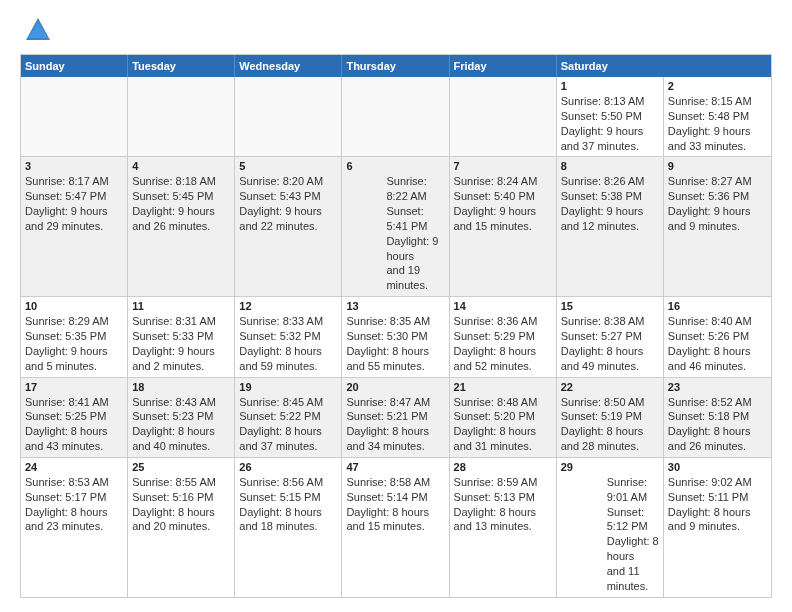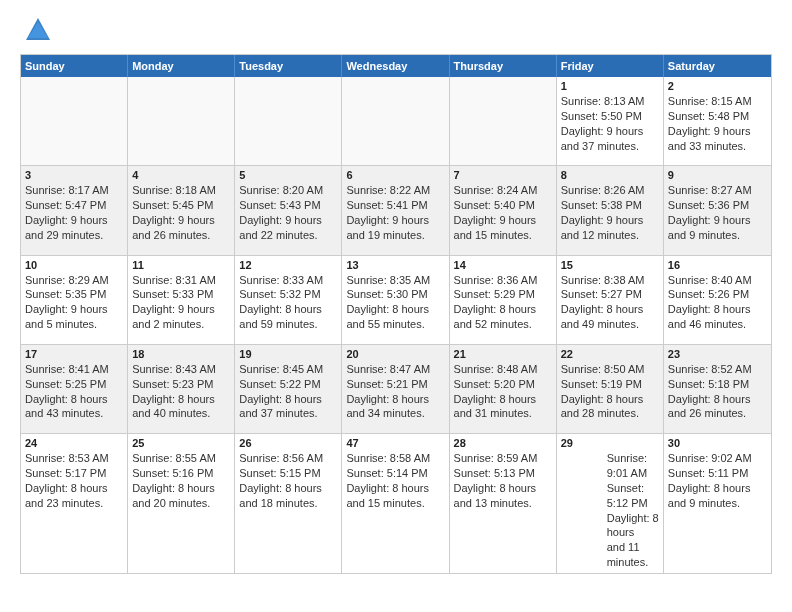--- a/index.html
+++ b/index.html
@@ -124,21 +124,20 @@
     </div>
     <div class="title-block">
       <div class="month-title"></div>
       <div class="location-title"></div>
     </div>
   </div>
 
   <div class="calendar">
     <div class="cal-header">
     <div class="cal-header-cell">Sunday</div>
-        <div class="cal-header-cell">Monday</div>
         <div class="cal-header-cell">Tuesday</div>
         <div class="cal-header-cell">Wednesday</div>
         <div class="cal-header-cell">Thursday</div>
         <div class="cal-header-cell">Friday</div>
         <div class="cal-header-cell">Saturday</div>
       </div>
     <div class="cal-body">
     <div class="cal-row">
           <div class="cal-cell empty"></div>
           <div class="cal-cell empty"></div>
@@ -177,21 +176,21 @@
           </div>
           <div class="cal-cell shaded">
             <div class="day-num">5</div>
             <div class="day-info" style="white-space: pre-line;">Sunrise: 8:20 AM
 Sunset: 5:43 PM
 Daylight: 9 hours
 and 22 minutes.</div>
           </div>
           <div class="cal-cell shaded">
             <div class="day-num">6</div>
-            <div class="day-info" style="white-space: pre-line;">Sunrise: 8:22 AM
+            <div class="day-info" style="white-space: pre-line; margin-left: 40px;">Sunrise: 8:22 AM
 Sunset: 5:41 PM
 Daylight: 9 hours
 and 19 minutes.</div>
           </div>
           <div class="cal-cell shaded">
             <div class="day-num">7</div>
             <div class="day-info" style="white-space: pre-line;">Sunrise: 8:24 AM
 Sunset: 5:40 PM
 Daylight: 9 hours
 and 15 minutes.</div>

